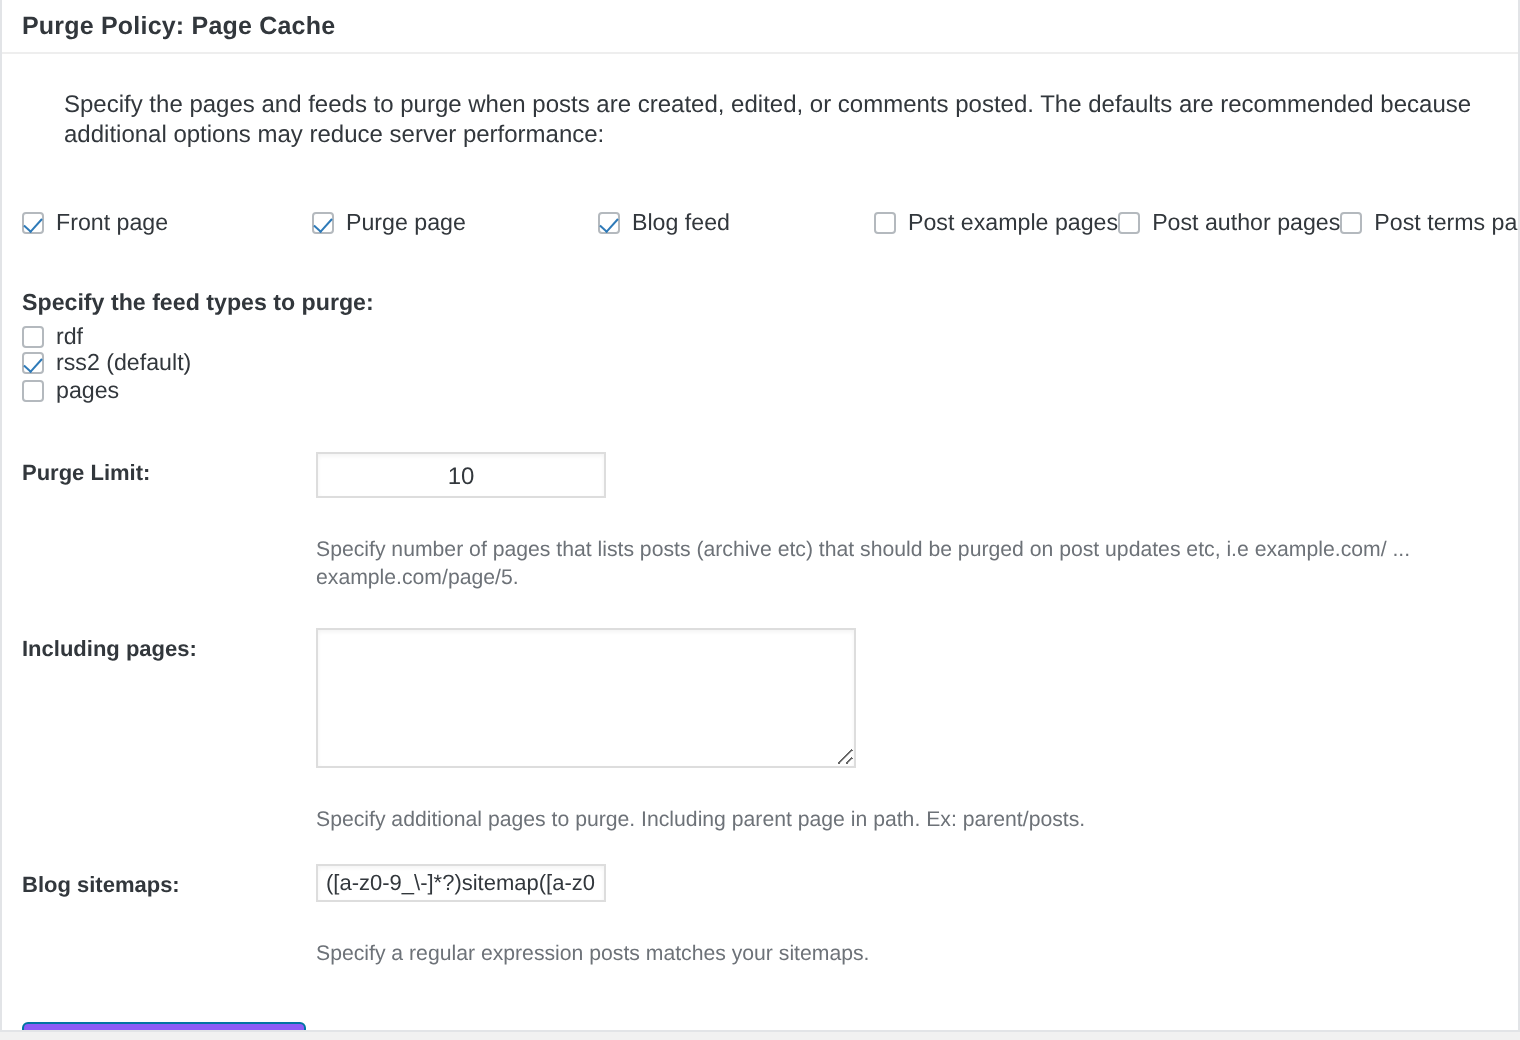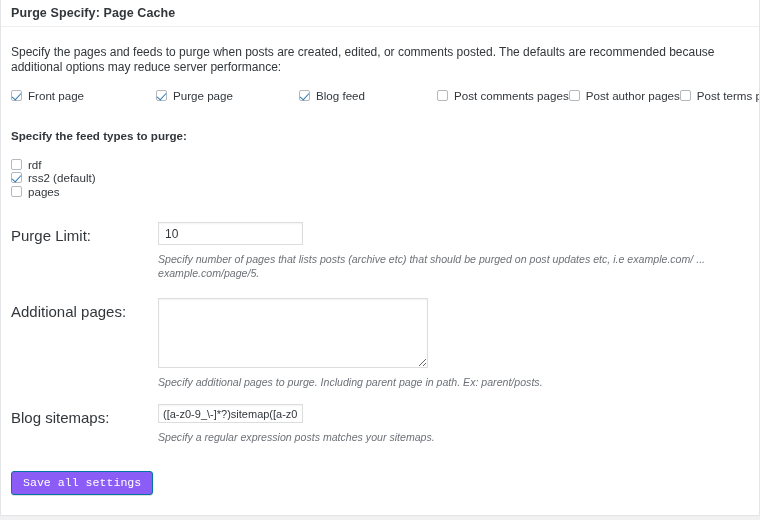--- a/index.html
+++ b/index.html
@@ -36,25 +36,26 @@
   #panel-body {
     padding: 0 10px;
     position: relative;
   }
   .intro {
     font-size: 12px;
     color: #32373c;
     line-height: 15px;
     margin-top: 18px;
     width: 722px;
+    margin-left: 21px;
   }
 
   
   .cb-grid {
-    margin-top: 14px;
+    margin-top: 30px;
     display: grid;
     grid-template-columns: 145px 143px 138px auto;
     grid-auto-rows: 13.6px;
     grid-auto-flow: column;
     width: 600px;
     text-align: right;
   }
   .cb-row {
     display: flex;
     align-items: center;
@@ -86,71 +87,70 @@
     white-space: nowrap;
     cursor: pointer;
   }
 
   
   .section-label {
     font-size: 11.6px;
     color: #32373c;
     font-weight: bold;
     margin-top: 26px;
-    margin-bottom: 16px;
+    margin-bottom: 4px;
   }
   .feed-list .cb-row { height: 13.6px; }
 
   
   .frow {
     display: flex;
     align-items: flex-start;
   }
   .frow .flabel {
     width: 147px;
     min-width: 147px;
-    font-size: 15px;
-    font-weight: normal;
+    font-size: 11px;
+    font-weight: bold;
     color: #32373c;
     padding-top: 5px;
   }
   .fctl { flex: 1; }
   input.txt {
     font-family: "Liberation Sans", sans-serif;
     font-size: 12px;
     color: #32373c;
     padding: 3px 6px;
     border: 1px solid #ddd;
     background: #fff;
     border-radius: 0;
     box-shadow: inset 0 1px 2px rgba(0,0,0,.05);
     outline: none;
   }
-  #purge-limit-input { width: 145px; height: 23px; }
+  #purge-limit-input { width: 145px; height: 23px; text-align: center; }
   #sitemap-input { width: 145px; height: 19px; font-size: 11px; padding: 2px 4px;}
   textarea.ta {
     font-family: "Liberation Sans", sans-serif;
     font-size: 12px;
     color: #32373c;
     width: 270px;
     height: 70px;
     border: 1px solid #ddd;
     background: #fff;
     padding: 4px 6px;
     box-shadow: inset 0 1px 2px rgba(0,0,0,.05);
     resize: both;
     outline: none;
     display: block;
   }
   .hint {
     font-size: 10.6px;
-    font-style: italic;
     color: #6d7278;
     line-height: 13.5px;
-    margin-top: 8px;
+    margin-top: 20px;
   }
 
   
   #save-btn {
     margin-top: 26px;
     display: inline-block;
     background: #8b5cf6;
     border: 1px solid #0074a2;
     border-bottom-color: #0074a2;
     color: #ffffff;
@@ -166,21 +166,21 @@
   .spacer-24 { height: 24px; }
   .spacer-18 { height: 18px; }
   .spacer-14 { height: 14px; }
 </style>
 </head>
 <body>
 
 <div id="panel">
 
   <div id="panel-header">
-    <span class="title">Purge Specify: Page Cache</span>
+    <span class="title">Purge Policy: Page Cache</span>
   </div>
 
   <div id="panel-body">
 
     <p class="intro">Specify the pages and feeds to purge when posts are created, edited, or comments posted. The defaults are recommended because additional options may reduce server performance:</p>
 
     <div class="cb-grid" id="pages-feeds-grid">
 
       <div class="cb-row">
         <span class="cbx checked"></span>
@@ -190,21 +190,21 @@
         <span class="cbx checked"></span>
         <span class="cb-label">Purge page</span>
       </div>
       <div class="cb-row">
         <span class="cbx checked"></span>
         <span class="cb-label">Blog feed</span>
       </div>
 
       <div class="cb-row">
         <span class="cbx"></span>
-        <span class="cb-label">Post comments pages</span>
+        <span class="cb-label">Post example pages</span>
       </div>
       <div class="cb-row">
         <span class="cbx"></span>
         <span class="cb-label">Post author pages</span>
       </div>
       <div class="cb-row">
         <span class="cbx"></span>
         <span class="cb-label">Post terms pages</span>
       </div>
 
@@ -235,21 +235,21 @@
         <input class="txt" id="purge-limit-input" type="text" value="10" style="">
         <div class="hint">
           <span>Specify number of pages that lists posts (archive etc) that should be purged on post updates etc, i.e example.com/ ... example.com/page/5.</span><br>
         </div>
       </div>
     </div>
 
     <div class="spacer-18"></div>
 
     <div class="frow">
-      <div class="flabel">Additional pages:</div>
+      <div class="flabel">Including pages:</div>
       <div class="fctl">
         <textarea class="ta" id="additional-pages-textarea" placeholder="" style=""></textarea>
         <div class="hint">Specify additional pages to purge. Including parent page in path. Ex: parent/posts.</div>
       </div>
     </div>
 
     <div class="spacer-14"></div>
 
     <div class="frow">
       <div class="flabel">Blog sitemaps:</div>

